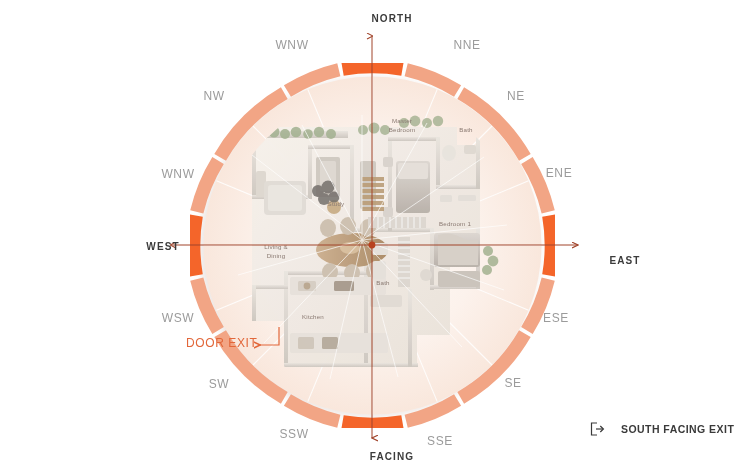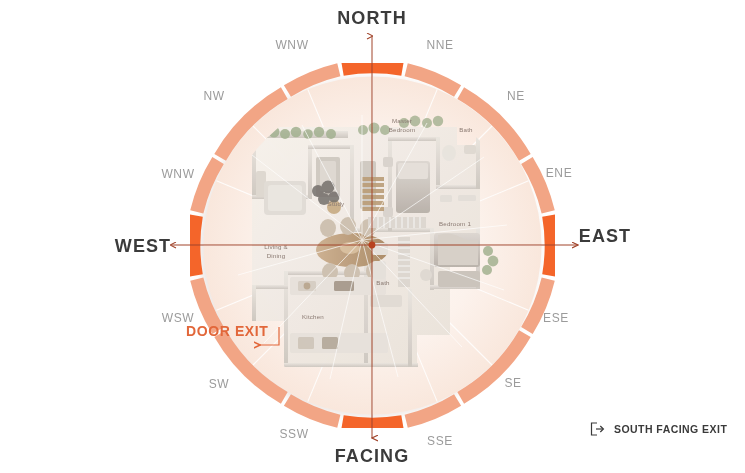--- a/index.html
+++ b/index.html
@@ -18,25 +18,26 @@
     color:#9b9b9b;
     font-size:12px;
     letter-spacing:.6px;
     white-space:nowrap;
     transform:translate(-50%,-50%);
     font-family:"Liberation Sans", sans-serif;
   }
   .cardinal{
     position:absolute;
     color:#3b3b3b;
-    font-size:18px;
+    font-size:10px;
     font-weight:700;
     letter-spacing:1.1px;
     white-space:nowrap;
     transform:translate(-50%,-50%);
+    margin-left:20px;
   }
 
   
   .axis-svg{position:absolute;left:0;top:0;pointer-events:none;}
 
   
   .compass-wrap{
     position:absolute;
     left:190px;top:63px;
     width:365px;height:365px;
@@ -61,34 +62,34 @@
     text-align:center;
     white-space:nowrap;
     transform:translate(-50%,-50%);
     font-family:"Liberation Sans", sans-serif;
     line-height:1.45;
   }
 
   
   .door-exit{
     position:absolute;
-    left:186px;top:323px;
+    left:186px;top:336px;
     color:#e2673a;
-    font-size:14px;
-    font-weight:700;
+    font-size:12px;
+    font-weight:400;
     letter-spacing:.6px;
     white-space:nowrap;
   }
   .door-arrow{position:absolute;left:254px;top:325px;}
 
   
   .legend{
     position:absolute;
     left:590px;top:422px;
-    display:flex;align-items:center;gap:9px;
+    display:flex;align-items:center;gap:16px;
   }
   .legend-text{
     color:#3a3a3a;
     font-size:10.5px;
     font-weight:600;
     letter-spacing:.45px;
     white-space:nowrap;
   }
 </style>
 </head>
@@ -381,26 +382,26 @@
     <line x1="372" y1="36" x2="372" y2="245" stroke="#A1442B" stroke-width="1" marker-start="url(#arrU)"></line>
     <line x1="372" y1="245" x2="372" y2="438" stroke="#A1442B" stroke-width="1" marker-end="url(#arrD)"></line>
 
     <line x1="171" y1="245" x2="372" y2="245" stroke="#A1442B" stroke-width="1" marker-start="url(#arrHL)"></line>
     <line x1="372" y1="245" x2="578" y2="245" stroke="#A1442B" stroke-width="1" marker-end="url(#arrH)"></line>
 
     <circle cx="372" cy="245" r="3.4" fill="#B8431F"></circle>
   </svg>
 
   <div class="cardinal" style="left:372px;top:18px"><span>NORTH</span></div>
-  <div class="cardinal" style="left:605px;top:236px"><span>EAST</span></div>
+  <div class="cardinal" style="left:605px;top:260px"><span>EAST</span></div>
   <div class="cardinal" style="left:372px;top:456px"><span>FACING</span></div>
   <div class="cardinal" style="left:143px;top:246px"><span>WEST</span></div>
 
   <div class="dirlabel" style="left:292px;top:45px"><span>WNW</span></div>
-  <div class="dirlabel" style="left:440px;top:45px"><span>NNE</span></div>
+  <div class="dirlabel" style="left:467px;top:45px"><span>NNE</span></div>
   <div class="dirlabel" style="left:214px;top:96px"><span>NW</span></div>
   <div class="dirlabel" style="left:516px;top:96px"><span>NE</span></div>
   <div class="dirlabel" style="left:178px;top:174px"><span>WNW</span></div>
   <div class="dirlabel" style="left:559px;top:173px"><span>ENE</span></div>
   <div class="dirlabel" style="left:178px;top:318px"><span>WSW</span></div>
   <div class="dirlabel" style="left:556px;top:318px"><span>ESE</span></div>
   <div class="dirlabel" style="left:219px;top:384px"><span>SW</span></div>
   <div class="dirlabel" style="left:513px;top:383px"><span>SE</span></div>
   <div class="dirlabel" style="left:294px;top:434px"><span>SSW</span></div>
   <div class="dirlabel" style="left:440px;top:441px"><span>SSE</span></div>

